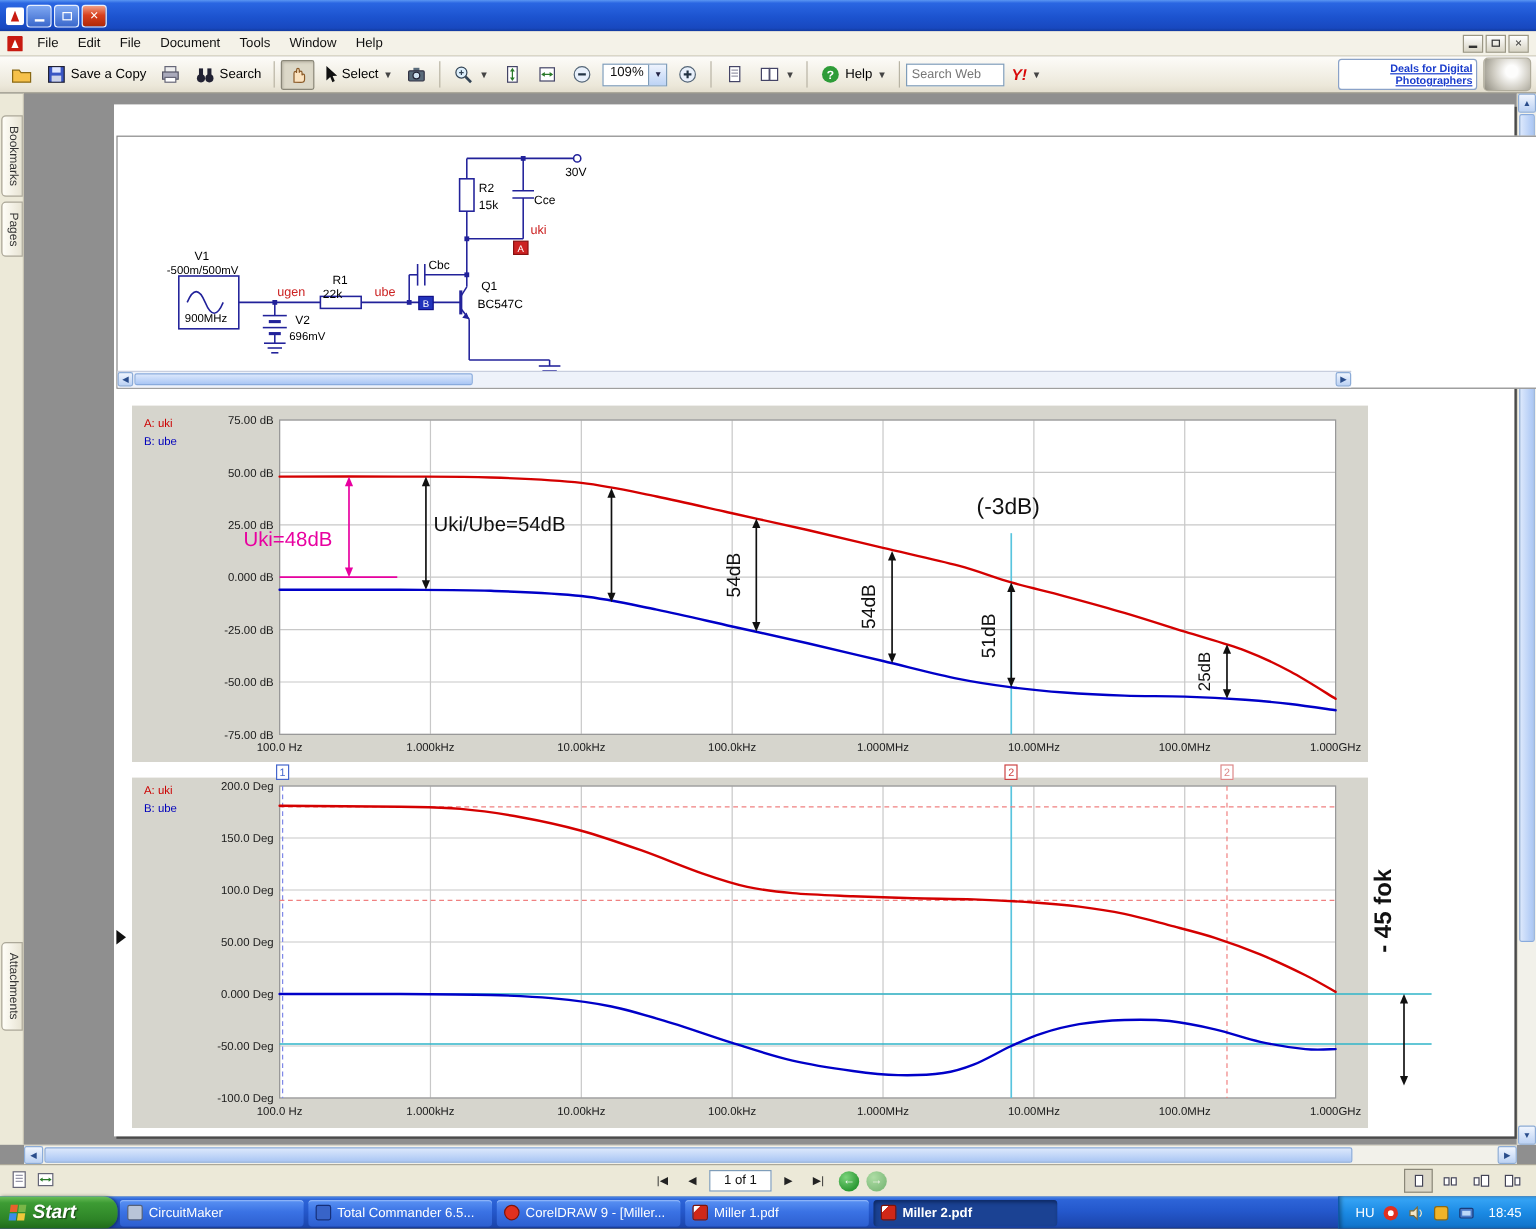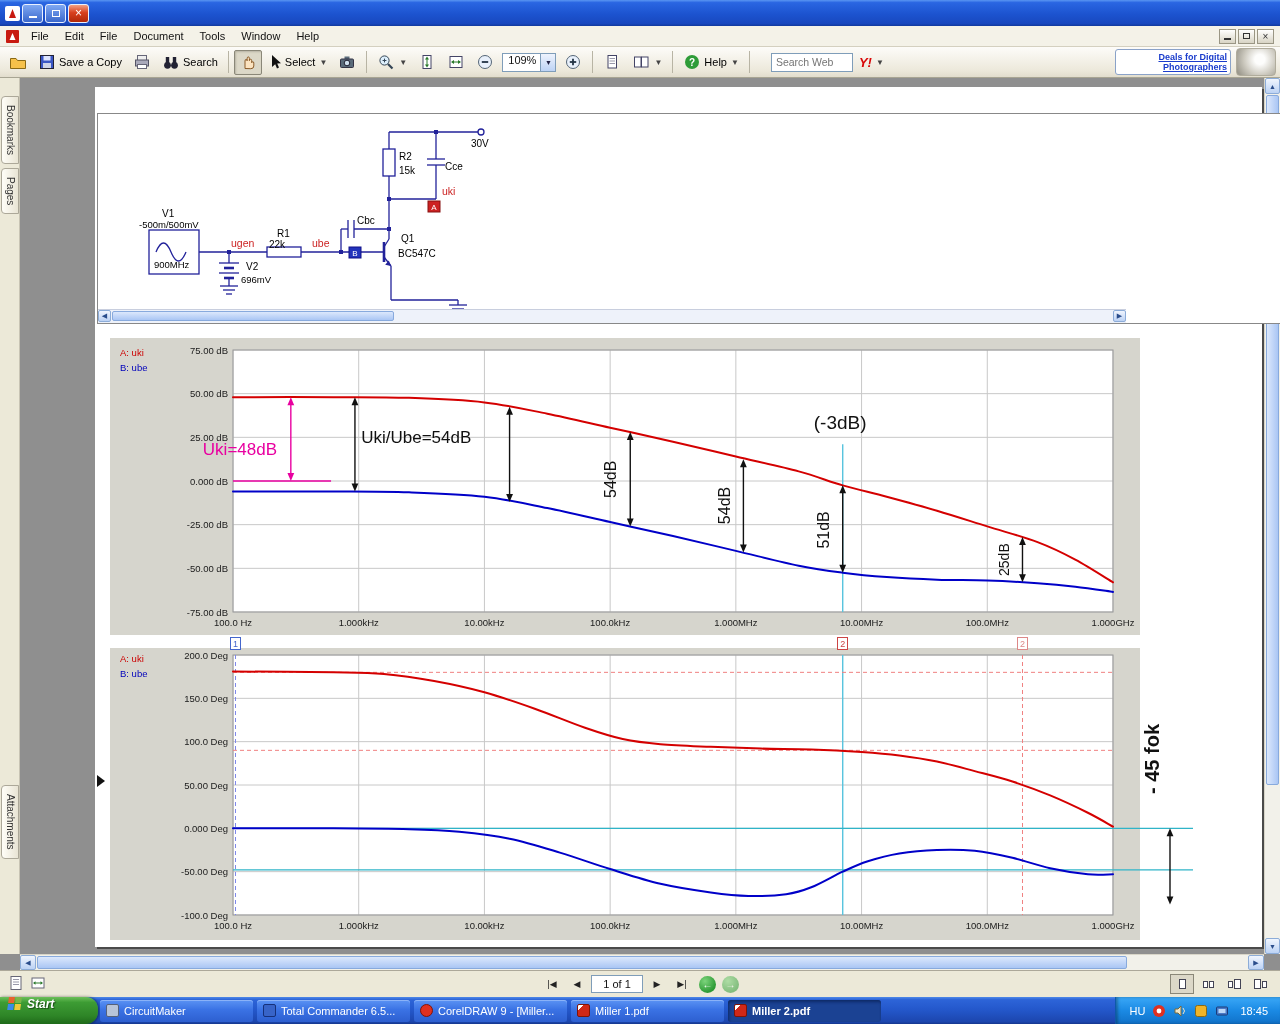--- a/index.html
+++ b/index.html
@@ -31,21 +31,21 @@
   
   #toolbar{position:absolute;left:0;top:47px;width:1280px;height:31px;background:linear-gradient(#fdfcf9,#ece8da 80%,#e2ddcd);
     border-bottom:1px solid #a8a593;display:flex;align-items:center;padding:0 4px;gap:1px;}
   .tbtn{height:25px;display:inline-flex;align-items:center;gap:3px;padding:0 4px;border:1px solid transparent;border-radius:2px;font-size:11px;}
   .tbtn.pressed{border:1px solid #8a8778;background:#dcd8c8;box-shadow:inset 1px 1px 2px #b8b4a4;}
   .tbtn svg{display:block;}
   .tsep{width:1px;height:22px;background:#b8b4a4;margin:0 4px;flex:0 0 1px;}
   .caret{font-size:8px;color:#444;margin-left:1px;}
   .combo{height:19px;background:#fff;border:1px solid #7f9db9;display:inline-flex;align-items:flex-start;padding-left:5px;font-size:11px;margin:0 2px;}
   .combo .caret-box{width:15px;height:17px;margin-left:4px;background:linear-gradient(#eef3fd,#bdd3f5);border-left:1px solid #7f9db9;display:flex;align-items:center;justify-content:center;font-size:7px;color:#224;}
-  .websearch{width:82px;height:19px;border:1px solid #7f9db9;font-size:10.5px;padding:0 4px;color:#555;font-family:inherit;margin-left:16px;}
+  .websearch{width:82px;height:19px;border:1px solid #7f9db9;font-size:10.5px;padding:0 4px;color:#555;font-family:inherit;}
   .yahoo{color:#d80808;font-weight:bold;font-size:13px;font-style:italic;}
   .promo{margin-left:auto;width:116px;background:#fff;border:1px solid #8aa2c8;border-radius:3px;padding:2px 3px;text-align:right;line-height:1.15;}
   .promo span{display:block;color:#1a3ccc;text-decoration:underline;font-size:9px;font-weight:bold;}
   .swirl{width:40px;height:28px;margin-left:4px;border-radius:4px;background:radial-gradient(circle at 60% 40%,#fdfdfc 18%,#cfccc2 55%,#8f8c80 100%);border:1px solid #b0ac9c;}
 
   
   #workspace{position:absolute;left:0;top:78px;width:1280px;height:876px;}
   #tabstrip{position:absolute;left:0;top:0;width:20px;height:876px;background:#ece9d8;border-right:1px solid #c8c4b4;}
   .vtab{position:absolute;left:1px;width:18px;background:linear-gradient(90deg,#fffef8,#e8e4d4);border:1px solid #aca899;border-radius:4px 0 0 4px;
     writing-mode:vertical-rl;font-size:10px;color:#333;padding:8px 2px;text-align:center;}
@@ -92,21 +92,21 @@
   .gnav.dim{opacity:0.55;}
   .sb-right{margin-left:auto;display:flex;gap:2px;}
   .layoutbtn{width:24px;height:20px;display:flex;align-items:center;justify-content:center;gap:1px;border:1px solid transparent;}
   .layoutbtn.pressed{border:1px solid #8a8778;background:#dcd8c8;}
   .pg{display:inline-block;width:7px;height:10px;background:#fff;border:1px solid #445;}
   .pg.s{width:5px;height:7px;}
 
   
   #taskbar{position:absolute;left:0;top:997px;width:1280px;height:27px;display:flex;align-items:center;
     background:linear-gradient(#4f8ae8 0%,#2d64d8 10%,#2458cc 45%,#1c46ae 92%,#15368c 100%);}
-  #start-btn{height:27px;width:98px;display:flex;align-items:flex-start;gap:5px;padding:0 12px 0 8px;color:#fff;font-weight:bold;font-style:italic;font-size:12px;
+  #start-btn{height:27px;width:98px;display:flex;align-items:center;gap:5px;padding:0 12px 0 8px;color:#fff;font-weight:bold;font-style:italic;font-size:16px;
     background:linear-gradient(#6bbf5a 0%,#3d9c34 20%,#2e8527 70%,#1f6a1a 100%);border-radius:0 12px 12px 0;box-shadow:1px 0 3px rgba(0,0,0,.5);text-shadow:1px 1px 1px #1a4a14;}
   .flag{display:inline-block;width:14px;height:14px;transform:skewX(-8deg);}
   .flag i{display:block;float:left;width:6px;height:6px;margin:0 1px 1px 0;}
   .taskbtn{height:22px;flex:0 0 153px;margin:0 2px;display:flex;align-items:center;gap:5px;padding:0 6px;color:#fff;font-size:11px;border-radius:3px;
     background:linear-gradient(#5b93f4,#3a72e4 45%,#2d5fd0);box-shadow:inset 0 1px 0 #8ab2f8;white-space:nowrap;overflow:hidden;}
   .taskbtn.active{background:#1b4293;box-shadow:inset 1px 2px 3px #0e2a66;font-weight:bold;}
   .tico{display:inline-block;width:13px;height:13px;border-radius:2px;flex:0 0 13px;}
   #tray{margin-left:auto;height:27px;display:flex;align-items:center;gap:7px;padding:0 12px 0 14px;color:#fff;
     background:linear-gradient(#3aa8f8 0%,#1b8ae4 50%,#1071c8 100%);border-left:1px solid #0d5aa8;box-shadow:inset 2px 0 3px rgba(0,0,0,.3);}
   .trayico{display:inline-block;width:14px;height:14px;}

